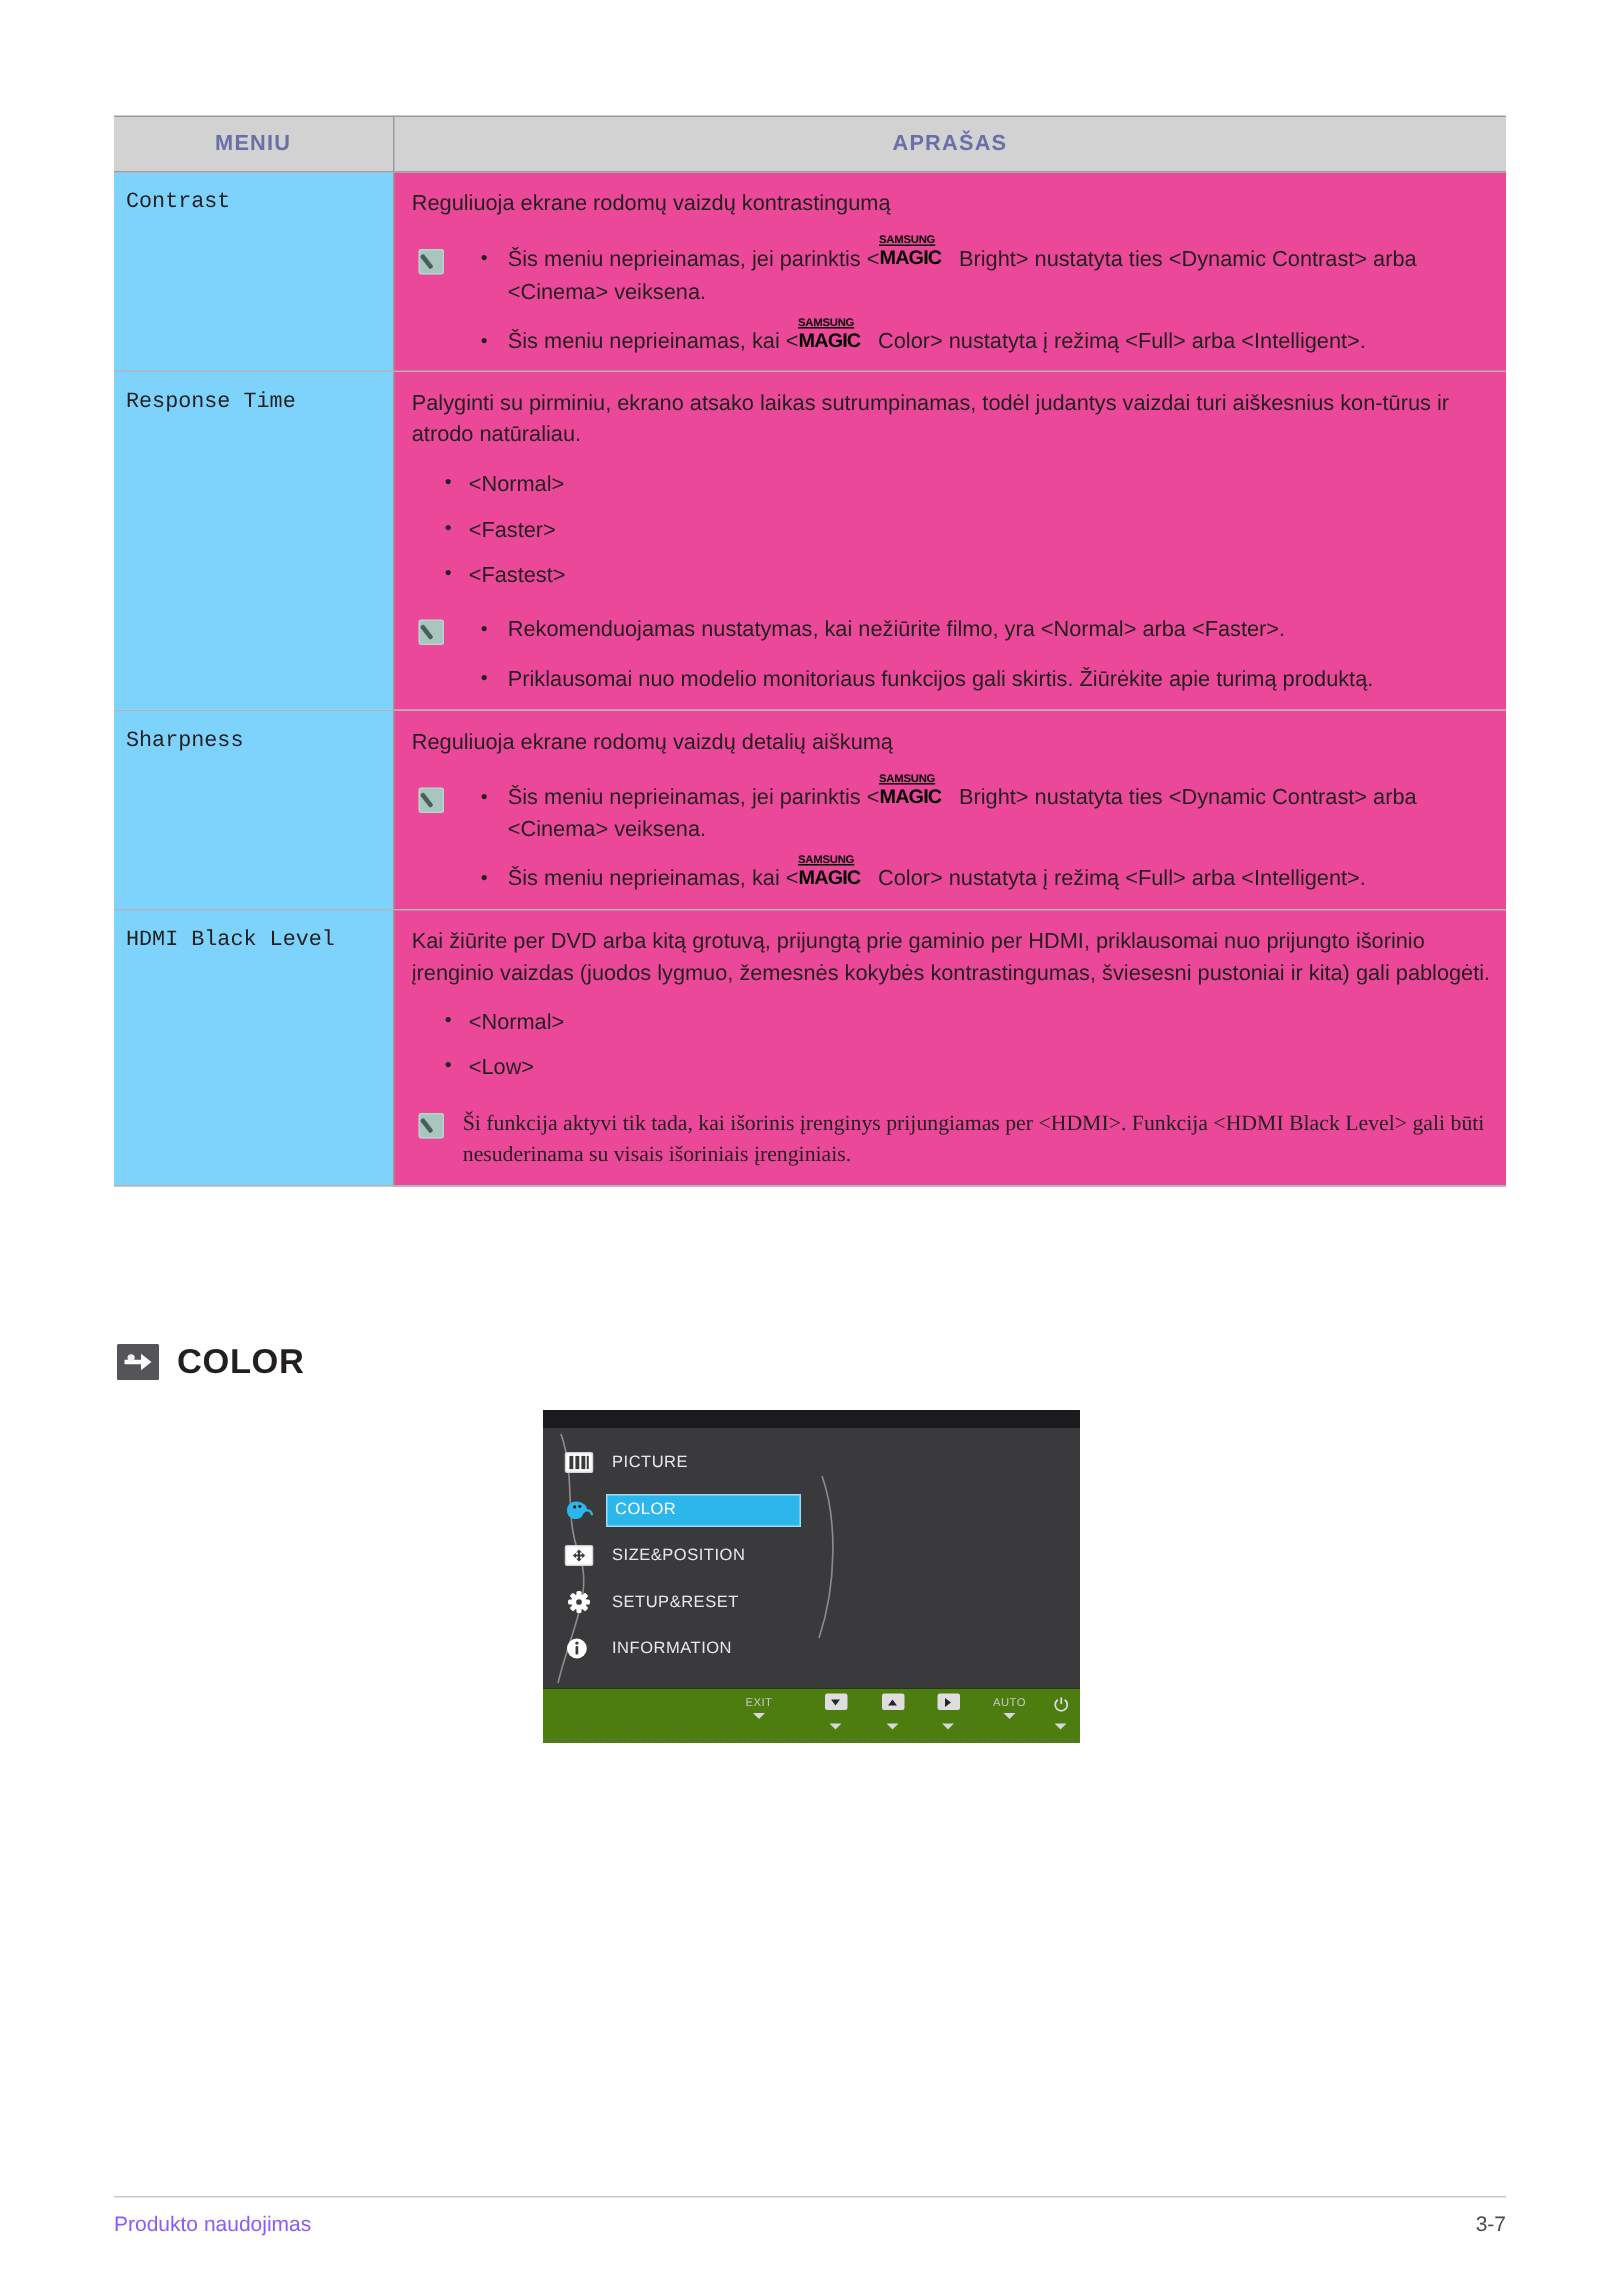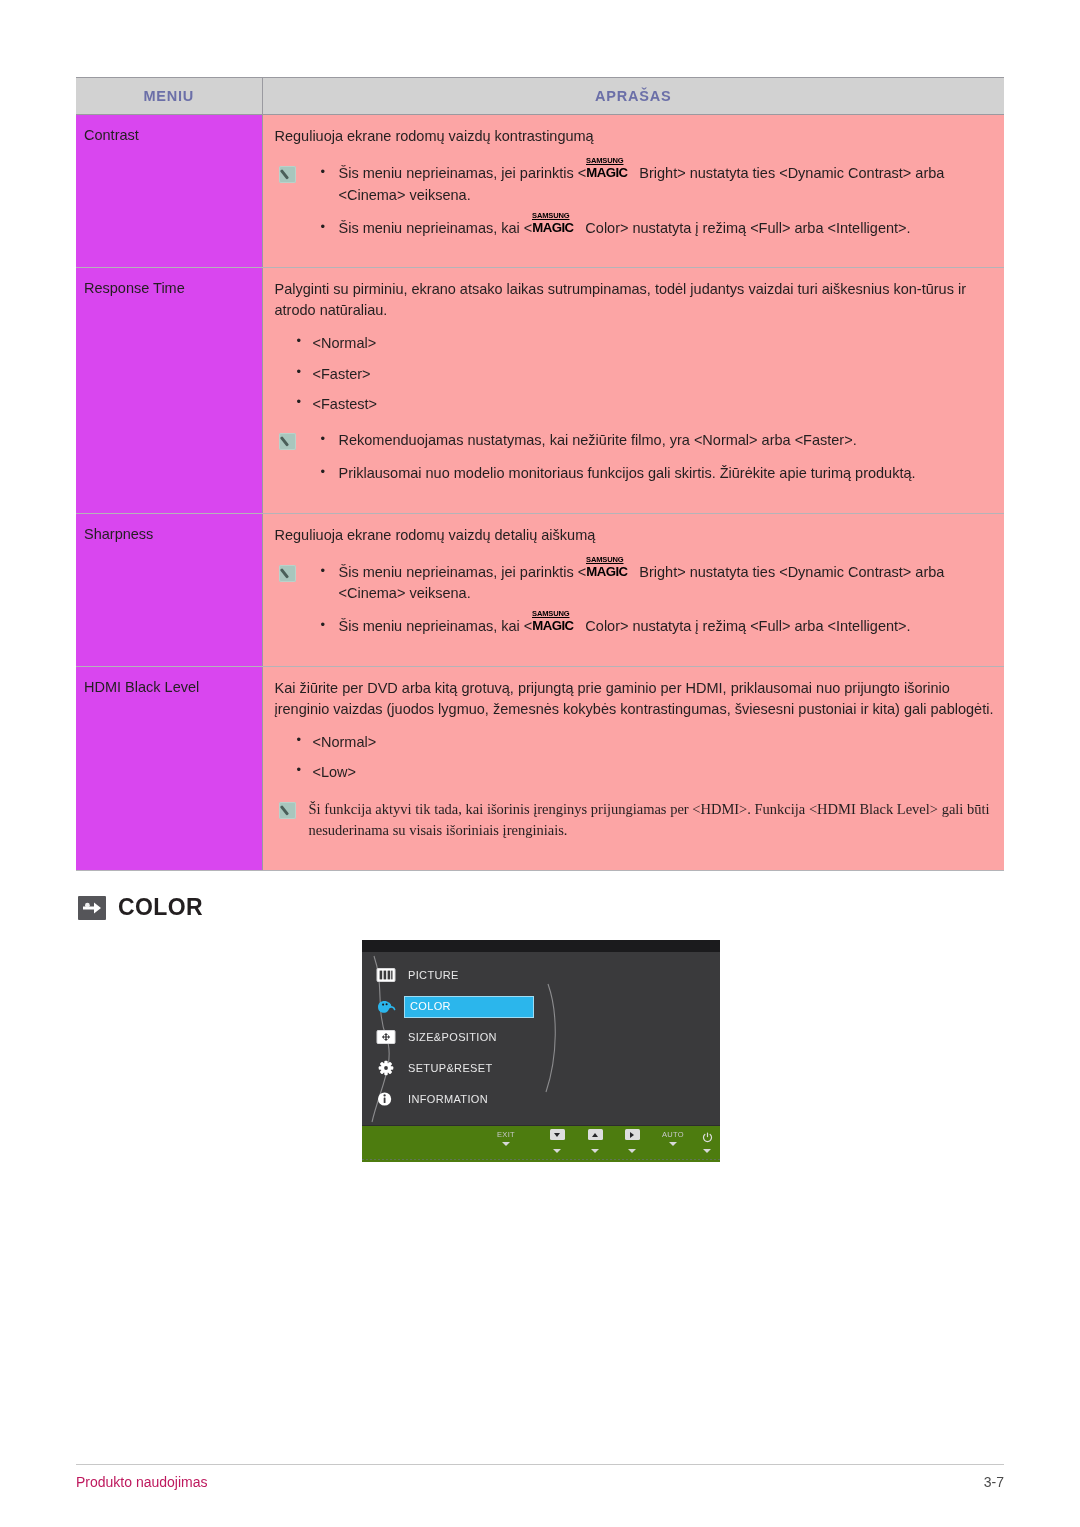--- a/index.html
+++ b/index.html
@@ -51,30 +51,31 @@
   .spec-table thead th.th-menu {
     border-right: 1.2px solid #9a9aa0;
   }
 
   .spec-table td {
     vertical-align: top;
     padding: 0;
     border-bottom: 1.1px solid #b4b4b8;
   }
   .spec-table td.cell-menu {
-    background: #d946ef;
+    background: #7dd3fc;
     border-right: 1.2px solid #9a9aa0;
     padding: 11px 0 16px 8px;
     font-size: 14.5px;
     color: #231f20;
     line-height: 1.3;
+    font-family: Liberation Mono, monospace;
   }
   .spec-table td.cell-desc {
-    background: #fca5a5;
-    padding: 11px 10px 28px 12px;
+    background: #ec4899;
+    padding: 11px 10px 8px 12px;
     font-size: 14.5px;
     color: #231f20;
     line-height: 1.45;
   }
 
   .lead {
     margin: 0 0 4px 0;
   }
 
   
@@ -372,21 +373,21 @@
     top: 1464px;
     width: 928px;
     height: 1.4px;
     background: #c8c8c8;
   }
   .footer-left {
     position: absolute;
     left: 76px;
     top: 1474px;
     font-size: 14px;
-    color: #be185d;
+    color: #8b5cf6;
   }
   .footer-right {
     position: absolute;
     left: 0;
     width: 1004px;
     top: 1474px;
     text-align: right;
     font-size: 14px;
     color: #4a4a4a;
   }

